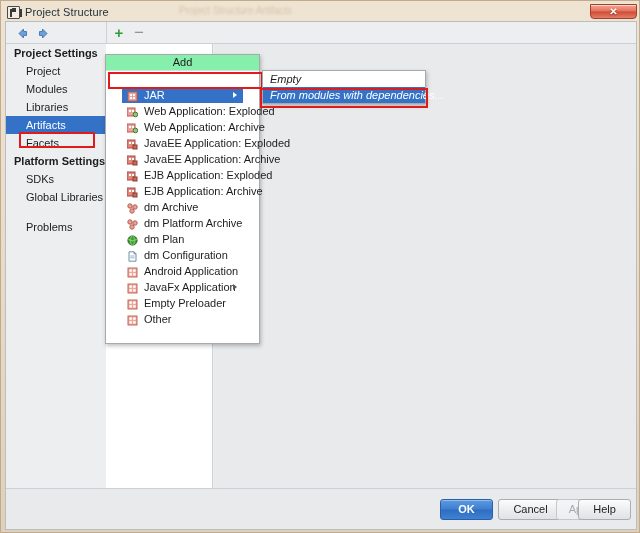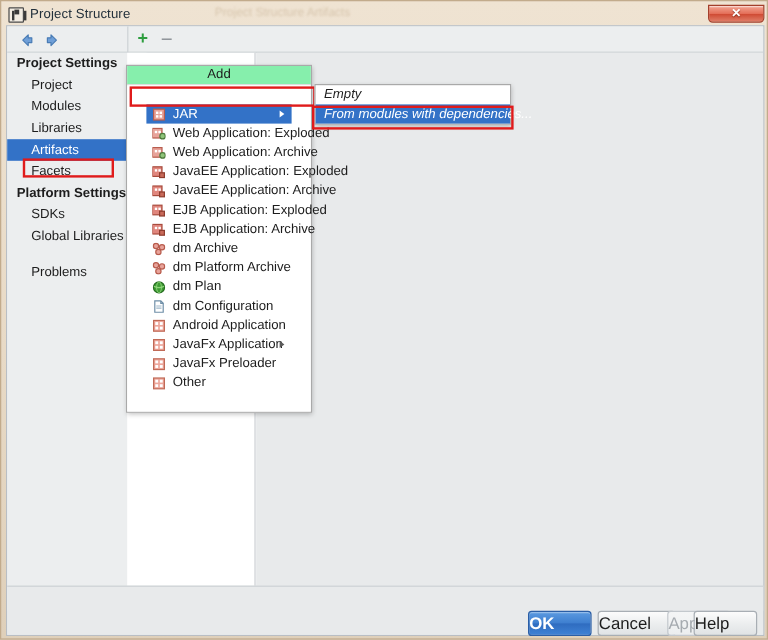--- a/index.html
+++ b/index.html
@@ -154,30 +154,30 @@
   }
 
   
   .buttonbar {
     position: absolute; left: 0; bottom: 0;
     width: 630px; height: 41px;
     background: #e8eaeb;
     border-top: 1px solid #cdd1d5;
   }
   .btn {
-    position: absolute; top: 20px;
+    position: absolute; top: 10px;
     height: 21px;
-    font-size: 14px;
+    font-size: 11px;
     font-family: "Liberation Sans", sans-serif;
     border-radius: 3px;
     border: 1px solid #a8aeb4;
     background: linear-gradient(180deg,#fcfcfc 0%,#eceeef 50%,#e0e3e5 100%);
     color: #1d1d1d;
     line-height: 19px;
-    text-align: left;
+    text-align: center;
   }
   #btn-ok {
     left: 434px; width: 53px;
     background: linear-gradient(180deg,#5b9ae0 0%,#3e7fd0 48%,#2f6cc0 52%,#3f82d4 100%);
     border: 1px solid #2a5ea6;
     color: #ffffff; font-weight: bold;
     box-shadow: inset 0 1px 0 rgba(255,255,255,.35);
   }
   #btn-cancel { left: 492px; width: 65px; }
   #btn-apply  { left: 550px; width: 53px; color: #a6abb0;
@@ -483,21 +483,21 @@
         <div class="menu-item">
           <span class="mi-icon">
             <svg width="11" height="11" viewBox="0 0 11 11">
                 <rect x="1" y="1" width="9" height="9" fill="#eda79c" stroke="#c06a57"></rect>
                 <rect x="2.4" y="2.4" width="2.4" height="2.4" fill="#fff"></rect>
                 <rect x="6.2" y="2.4" width="2.4" height="2.4" fill="#fff"></rect>
                 <rect x="2.4" y="6.2" width="2.4" height="2.4" fill="#fff"></rect>
                 <rect x="6.2" y="6.2" width="2.4" height="2.4" fill="#fff"></rect>
               </svg>
           </span>
-          <span>JavaFx Preloader</span>
+          <span>Empty Preloader</span>
         </div>
 
         <div class="menu-item">
           <span class="mi-icon">
             <svg width="11" height="11" viewBox="0 0 11 11">
                 <rect x="1" y="1" width="9" height="9" fill="#eda79c" stroke="#c06a57"></rect>
                 <rect x="2.4" y="2.4" width="2.4" height="2.4" fill="#fff"></rect>
                 <rect x="6.2" y="2.4" width="2.4" height="2.4" fill="#fff"></rect>
                 <rect x="2.4" y="6.2" width="2.4" height="2.4" fill="#fff"></rect>
                 <rect x="6.2" y="6.2" width="2.4" height="2.4" fill="#fff"></rect>

